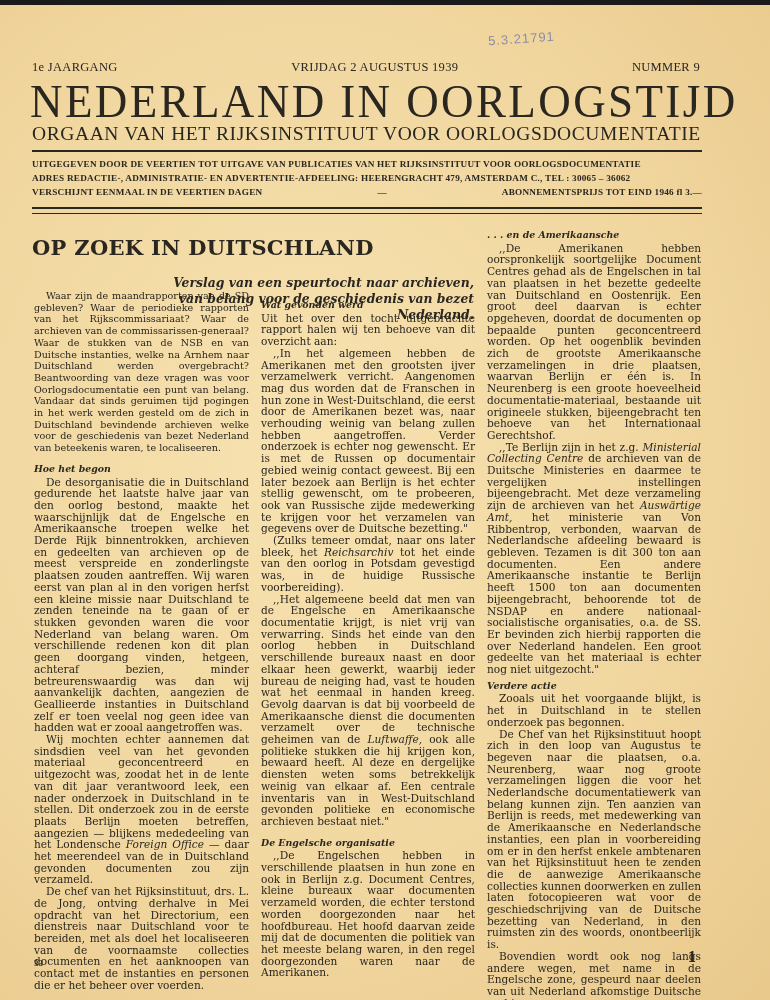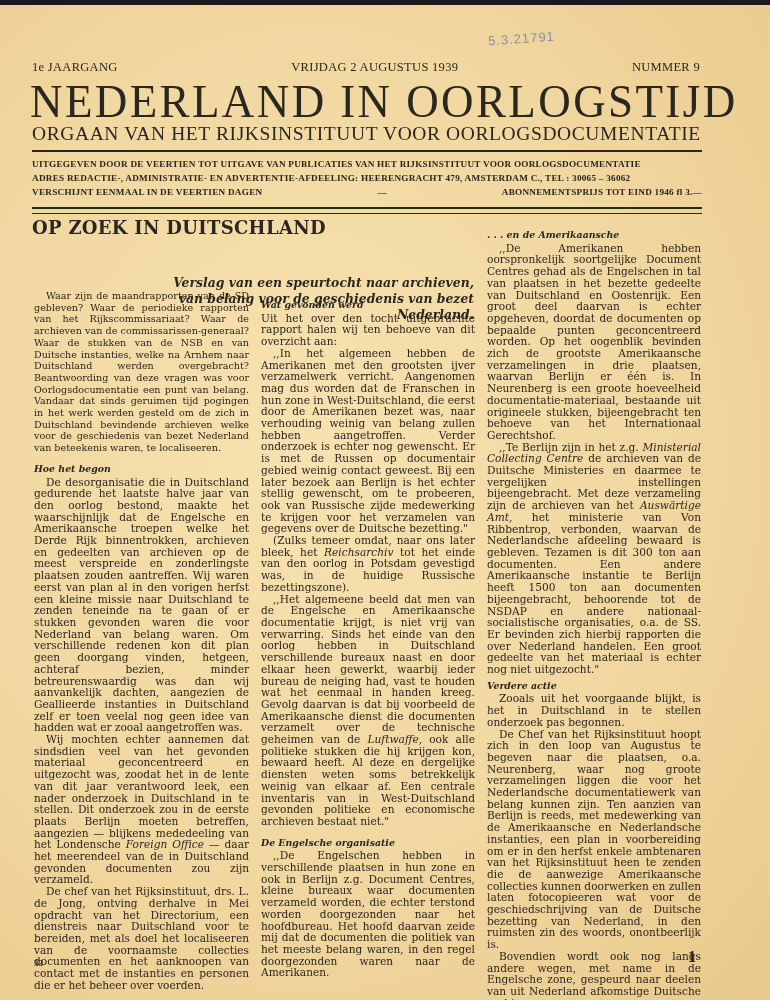--- a/index.html
+++ b/index.html
@@ -35,22 +35,22 @@
     font-family: "Liberation Serif", serif; font-size: 19.5px; letter-spacing: 0.6px; white-space: nowrap;
   }
   .rule1 { position: absolute; top: 145px; left: 32px; width: 670px; height: 2px; background: #2a2620; }
   .pubinfo {
     position: absolute; top: 152px; left: 32px; width: 670px;
     font-family: "Liberation Serif", serif; font-size: 9.2px; font-weight: bold; line-height: 14px; letter-spacing: 0.25px;
   }
   .pubinfo .row { display: flex; justify-content: space-between; white-space: nowrap; }
   .rule2 { position: absolute; top: 202px; left: 32px; width: 670px; height: 4px; border-top: 2px solid #2a2620; border-bottom: 1px solid #2a2620; }
   .headline {
-    position: absolute; top: 212px; left: 32px;
-    font-family: "DejaVu Serif", serif; font-weight: bold; font-size: 18px; letter-spacing: 0.3px; white-space: nowrap;
+    position: absolute; top: 230px; left: 32px;
+    font-family: "DejaVu Serif", serif; font-weight: bold; font-size: 21px; letter-spacing: 0.3px; white-space: nowrap;
   }
   .deck {
     position: absolute; top: 246px; left: 170px; width: 304px; text-align: right;
     font-family: "DejaVu Serif", serif; font-weight: bold; font-style: italic; font-size: 12.4px; line-height: 16px; margin-top: 24px;
   }
   .col { position: absolute; font-size: 10.6px; line-height: 11.7px; text-align: justify; }
   .col p { margin: 0; text-indent: 12px; }
   .col p.noindent { text-indent: 0; }
   .col1 { left: 34px; top: 285px; width: 215px; }
   .col2 { left: 261px; top: 285px; width: 214px; }
@@ -113,21 +113,21 @@
     <p>De desorganisatie die in Duitschland gedurende het laatste halve jaar van den oorlog bestond, maakte het waarschijnlijk dat de Engelsche en Amerikaansche troepen welke het Derde Rijk binnentrokken, archieven en gedeelten van archieven op de meest verspreide en zonderlingste plaatsen zouden aantreffen. Wij waren eerst van plan al in den vorigen herfst een kleine missie naar Duitschland te zenden teneinde na te gaan of er stukken gevonden waren die voor Nederland van belang waren. Om verschillende redenen kon dit plan geen doorgang vinden, hetgeen, achteraf bezien, minder betreurenswaardig was dan wij aanvankelijk dachten, aangezien de Geallieerde instanties in Duitschland zelf er toen veelal nog geen idee van hadden wat er zooal aangetroffen was.</p>
     <p><span>Wij mochten echter aannemen dat sindsdien veel van het gevonden materiaal geconcentreerd en uitgezocht was, zoodat het in de lente van dit jaar verantwoord leek, een nader onderzoek in Duitschland in te stellen. Dit onderzoek zou in de eerste plaats Berlijn moeten betreffen, aangezien — blijkens mededeeling van het Londensche </span><em>Foreign Office</em><span> — daar het meerendeel van de in Duitschland gevonden documenten zou zijn verzameld.</span></p>
     <p>De chef van het Rijksinstituut, drs. L. de Jong, ontving derhalve in Mei opdracht van het Directorium, een dienstreis naar Duitschland voor te bereiden, met als doel het localiseeren van de voornaamste collecties documenten en het aanknoopen van contact met de instanties en personen die er het beheer over voerden.</p>
 
   </div>
 
   <div class="col col2">
     <div class="sub">Wat gevonden werd</div>
     <p class="noindent">Uit het over den tocht uitgebrachte rapport halen wij ten behoeve van dit overzicht aan:</p>
     <p>,,In het algemeen hebben de Amerikanen met den grootsten ijver verzamelwerk verricht. Aangenomen mag dus worden dat de Franschen in hun zone in West-Duitschland, die eerst door de Amerikanen bezet was, naar verhouding weinig van belang zullen hebben aangetroffen. Verder onderzoek is echter nog gewenscht. Er is met de Russen op documentair gebied weinig contact geweest. Bij een later bezoek aan Berlijn is het echter stellig gewenscht, om te probeeren, ook van Russische zijde medewerking te krijgen voor het verzamelen van gegevens over de Duitsche bezetting."</p>
-    <p><span>(Zulks temeer omdat, naar ons later bleek, het </span><em>Reichsarchiv</em><span> tot het einde van den oorlog in Potsdam gevestigd was, in de huidige Russische bezettingszone).</span></p>
+    <p><span>(Zulks temeer omdat, naar ons later bleek, het </span><em>Reichsarchiv</em><span> tot het einde van den oorlog in Potsdam gevestigd was, in de huidige Russische voorbereiding).</span></p>
     <p><span>,,Het algemeene beeld dat men van de Engelsche en Amerikaansche documentatie krijgt, is niet vrij van verwarring. Sinds het einde van den oorlog hebben in Duitschland verschillende bureaux naast en door elkaar heen gewerkt, waarbij ieder bureau de neiging had, vast te houden wat het eenmaal in handen kreeg. Gevolg daarvan is dat bij voorbeeld de Amerikaansche dienst die documenten verzamelt over de technische geheimen van de </span><em>Luftwaffe,</em><span> ook alle politieke stukken die hij krijgen kon, bewaard heeft. Al deze en dergelijke diensten weten soms betrekkelijk weinig van elkaar af. Een centrale inventaris van in West-Duitschland gevonden politieke en economische archieven bestaat niet."</span></p>
     <div class="sub">De Engelsche organisatie</div>
     <p>,,De Engelschen hebben in verschillende plaatsen in hun zone en ook in Berlijn z.g. Document Centres, kleine bureaux waar documenten verzameld worden, die echter terstond worden doorgezonden naar het hoofdbureau. Het hoofd daarvan zeide mij dat de documenten die politiek van het meeste belang waren, in den regel doorgezonden waren naar de Amerikanen.</p>
 
   </div>
 
   <div class="col col3">
     <div class="sub">. . . en de Amerikaansche</div>
     <p>,,De Amerikanen hebben oorspronkelijk soortgelijke Document Centres gehad als de Engelschen in tal van plaatsen in het bezette gedeelte van Duitschland en Oostenrijk. Een groot deel daarvan is echter opgeheven, doordat de documenten op bepaalde punten geconcentreerd worden. Op het oogenblik bevinden zich de grootste Amerikaansche verzamelingen in drie plaatsen, waarvan Berlijn er één is. In Neurenberg is een groote hoeveelheid documentatie-materiaal, bestaande uit origineele stukken, bijeengebracht ten behoeve van het Internationaal Gerechtshof.</p>
     <p><span>,,Te Berlijn zijn in het z.g. </span><em>Ministerial Collecting Centre</em><span> de archieven van de Duitsche Ministeries en daarmee te vergelijken instellingen bijeengebracht. Met deze verzameling zijn de archieven van het </span><em>Auswärtige Amt,</em><span> het ministerie van Von Ribbentrop, verbonden, waarvan de Nederlandsche afdeeling bewaard is gebleven. Tezamen is dit 300 ton aan documenten. Een andere Amerikaansche instantie te Berlijn heeft 1500 ton aan documenten bijeengebracht, behoorende tot de NSDAP en andere nationaal-socialistische organisaties, o.a. de SS. Er bevinden zich hierbij rapporten die over Nederland handelen. Een groot gedeelte van het materiaal is echter nog niet uitgezocht."</span></p>

